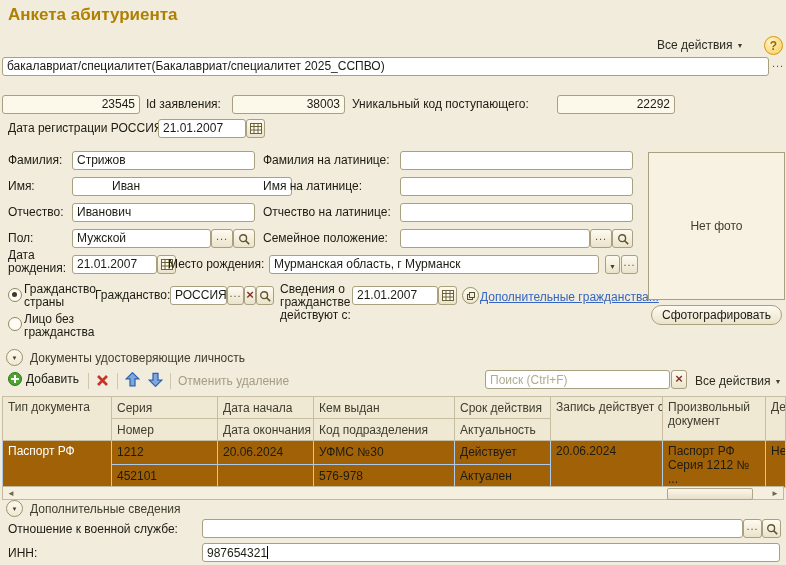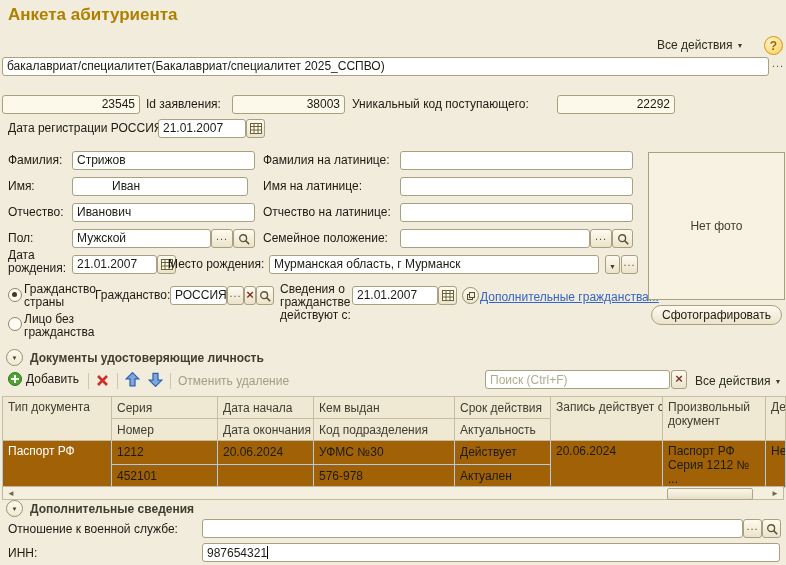--- a/index.html
+++ b/index.html
@@ -22,21 +22,21 @@
   .menu{position:absolute;white-space:nowrap;cursor:pointer;color:#2A2A1E;}
   .menu .icon-dd::before{margin-left:4px;position:relative;top:-1px;}
   .help{position:absolute;width:17px;height:17px;border-radius:50%;border:1px solid #D49815;
         background:radial-gradient(circle at 35% 30%,#FFF3C8,#F8CE58);color:#9A6A00;font-weight:bold;
         font-size:12px;display:flex;align-items:center;justify-content:center;cursor:pointer;}
   .radio{position:absolute;width:12px;height:12px;border:1px solid #8F8765;border-radius:50%;background:#FDFBF2;cursor:pointer;}
   .radio.sel::after{content:"";position:absolute;left:3px;top:3px;width:5px;height:5px;border-radius:50%;background:#3B3A2B;}
   .link{position:absolute;color:#3565C0;text-decoration:underline;cursor:pointer;white-space:nowrap;}
   .circ-ic{position:absolute;width:15px;height:15px;border:1px solid #99906C;border-radius:50%;
         background:linear-gradient(#FDFAEE,#EFE8D2);display:flex;align-items:center;justify-content:center;cursor:pointer;}
-  .sec-hdr{position:absolute;display:flex;align-items:center;cursor:pointer;font-weight:bold;}
+  .sec-hdr{position:absolute;display:flex;align-items:center;cursor:pointer;}
   .sec-ic{width:15px;height:15px;border:1px solid #99906C;border-radius:50%;margin-right:7px;
         background:linear-gradient(#FDFAEE,#EFE8D2);display:flex;align-items:center;justify-content:center;}
   .sec-ic::after{content:"▼";font-size:6px;color:#44402B;}
   .sec-ttl{color:#3F3E2C;}
   .photo{position:absolute;left:648px;top:152px;width:135px;height:146px;border:1px solid #A9A07F;
         background:#F7F2E1;display:flex;align-items:center;justify-content:center;color:#3F3E2F;}
   .tb-item{position:absolute;display:flex;align-items:center;cursor:pointer;}
   .tb-sep{position:absolute;width:1px;height:16px;background:#CFC7AC;top:373px;}
   .tb-dis{color:#A49C86;cursor:default;}
   .addic{width:14px;height:14px;margin-right:4px;}
@@ -94,21 +94,21 @@
         <line x1="8" y1="0.5" x2="8" y2="10.5" stroke="#6B6136"></line>
       </svg>
   </div>
 
   <div class="lbl" style="left:8px;top:154px;">Фамилия:</div>
   <div class="fld" style="left:72px;top:151px;width:183px;">Стрижов</div>
   <div class="lbl" style="left:263px;top:154px;">Фамилия на латинице:</div>
   <div class="fld" style="left:400px;top:151px;width:233px;"></div>
 
   <div class="lbl" style="left:8px;top:180px;">Имя:</div>
-  <div class="fld" style="left:72px;top:177px;width:176px;padding-left:39px;">Иван</div>
+  <div class="fld" style="left:72px;top:177px;width:220px;padding-left:39px;">Иван</div>
   <div class="lbl" style="left:263px;top:180px;">Имя на латинице:</div>
   <div class="fld" style="left:400px;top:177px;width:233px;"></div>
 
   <div class="lbl" style="left:8px;top:206px;">Отчество:</div>
   <div class="fld" style="left:72px;top:203px;width:183px;">Иванович</div>
   <div class="lbl" style="left:263px;top:206px;">Отчество на латинице:</div>
   <div class="fld" style="left:400px;top:203px;width:233px;"></div>
 
   <div class="lbl" style="left:8px;top:232px;">Пол:</div>
   <div class="fld" style="left:72px;top:229px;width:139px;">Мужской</div>

